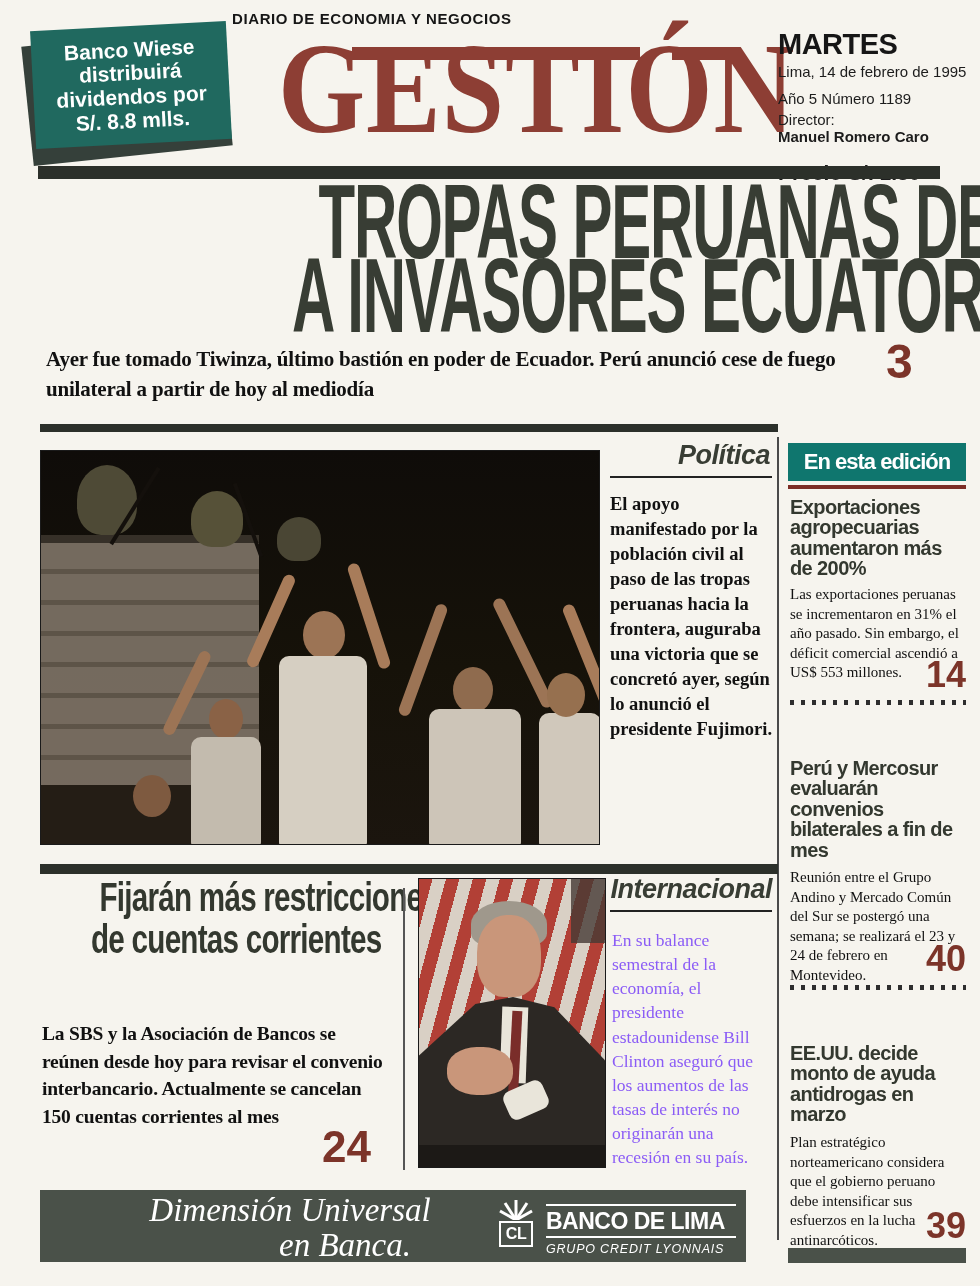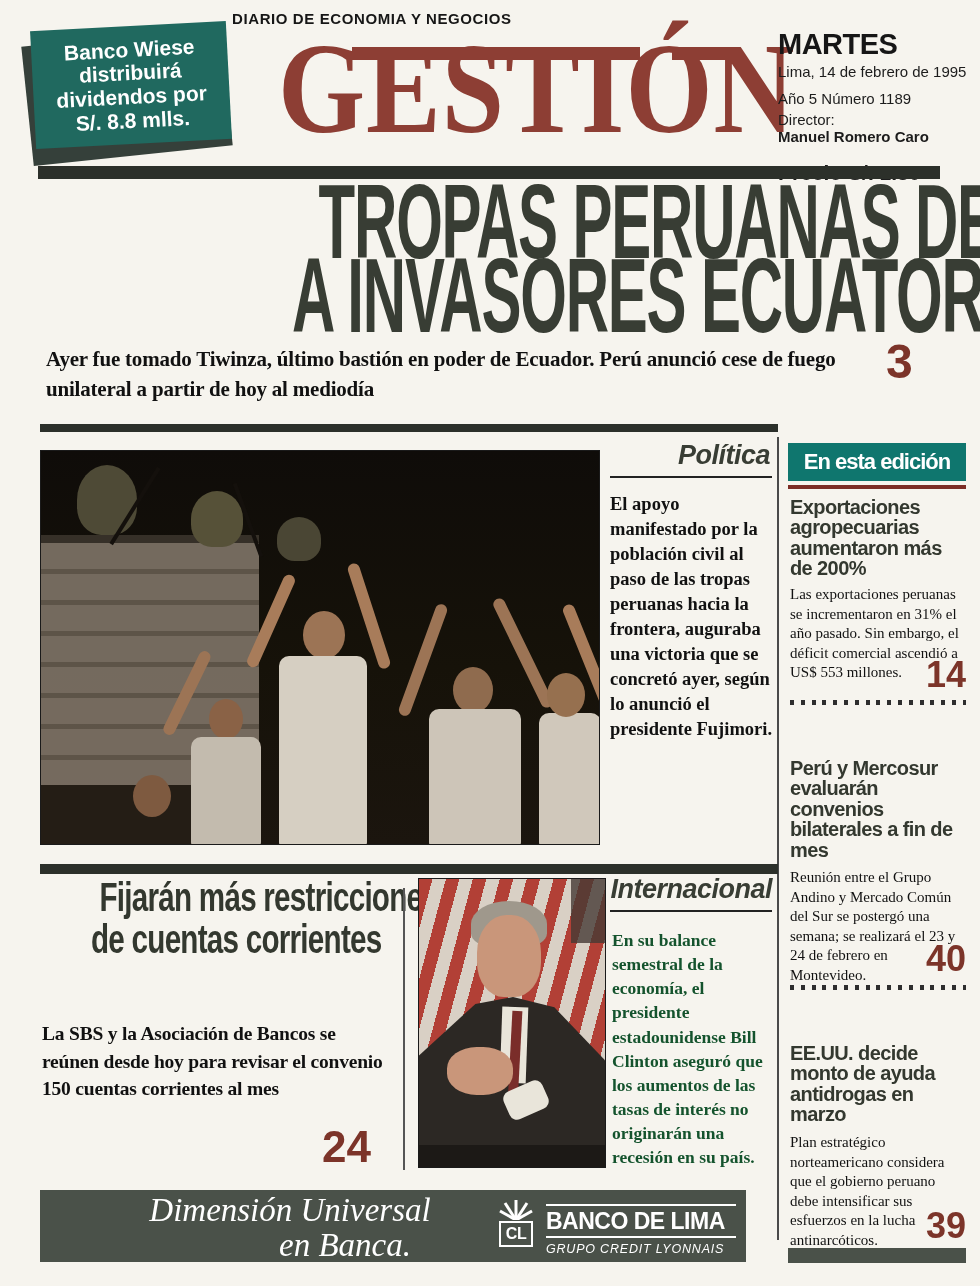--- a/index.html
+++ b/index.html
@@ -113,21 +113,21 @@
     transform:rotate(2deg); }
   .p2-tie { position:absolute; left:91px; top:132px; width:10px; height:92px; background:#7a2d2a;
     transform:rotate(3deg); }
   .p2-hand { position:absolute; left:28px; top:168px; width:66px; height:48px; border-radius:45%;
     background:#c9967a; }
   .p2-cuff { position:absolute; left:86px; top:206px; width:42px; height:30px; border-radius:8px;
     background:#e9e5da; transform:rotate(-24deg); }
   .p2-table { position:absolute; left:0; bottom:0; width:188px; height:22px; background:#1c1916; }
 
   .intl-body { left:612px; top:928px; width:158px; font-family:"Liberation Serif", serif;
-    font-weight:bold; font-size:17.5px; line-height:1.38; color:#14532d; }
+    font-weight:normal; font-size:17.5px; line-height:1.38; color:#8b5cf6; }
   .pol-body { left:610px; top:492px; width:166px; font-family:"Liberation Serif", serif;
     font-weight:bold; font-size:18.5px; line-height:1.35; color:#111; }
 
   
   .banner { left:40px; top:1190px; width:706px; height:72px; background:#4a5149; color:#fff; }
   .slogan { position:absolute; left:60px; top:4px; width:380px;
     font-family:"Liberation Serif", serif; font-style:italic; font-size:33px; line-height:1.0; }
   .slogan-l1 { text-align:center; }
   .slogan-l2 { text-align:center; padding-left:110px; margin-top:2px; }
   .bdl { position:absolute; left:455px; top:8px; width:240px; }
@@ -242,20 +242,21 @@
 
   <div class="abs rule rule-3"></div>
 
   <div class="abs fij-title">
     <div><span>Fijarán más restricciones</span></div>
     <div><span>de cuentas corrientes</span></div>
   </div>
   <div class="abs fij-body">
     <div>La SBS y la Asociación de Bancos se</div>
     <div>reúnen desde hoy para revisar el convenio</div>
+    <div>interbancario. Actualmente se cancelan</div>
     <div>150 cuentas corrientes al mes</div>
   </div>
   <div class="abs pagenum pn-24">24</div>
   <div class="abs vrule-fij"></div>
 
   <div class="abs photo photo2">
     <div class="p2-darkcorner"></div>
     <div class="p2-hair"></div>
     <div class="p2-face"></div>
     <div class="p2-suit"></div>

